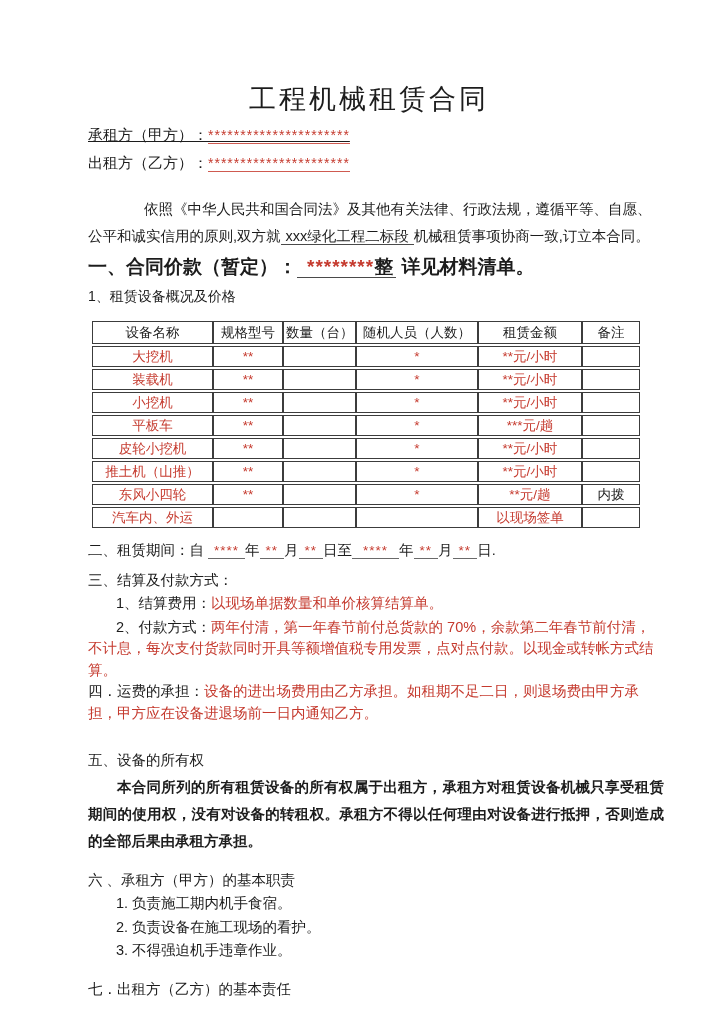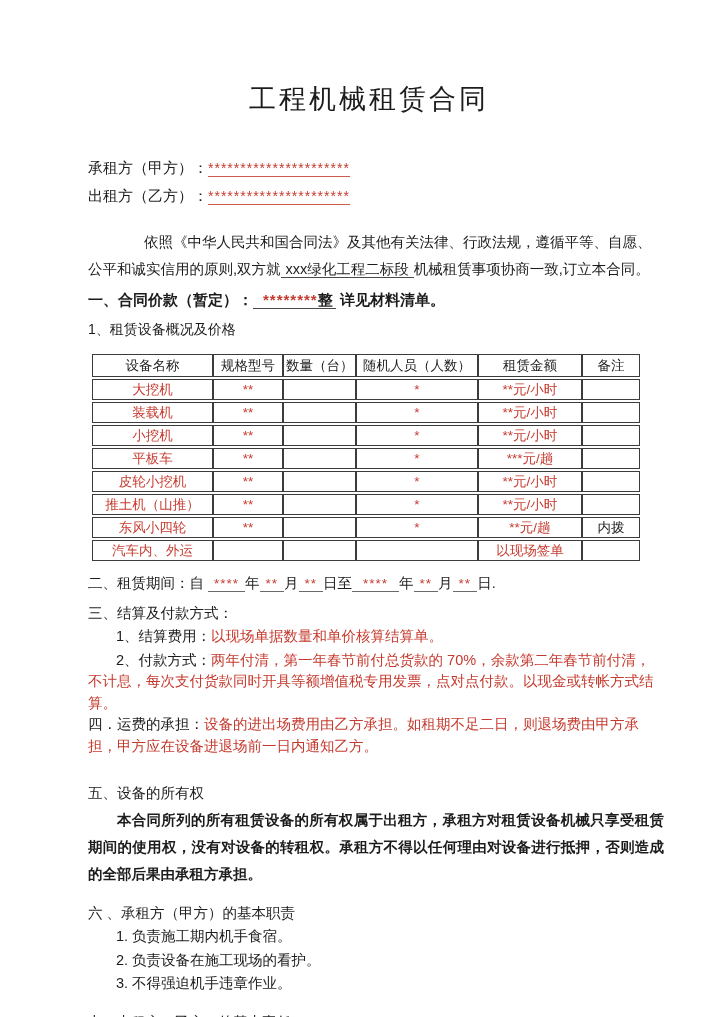--- a/index.html
+++ b/index.html
@@ -16,28 +16,28 @@
     color:var(--ink);
     font-size:14.5px;
     border-radius:20px;
   }
   .doc-title{
     font-family:"Liberation Serif","DejaVu Serif",serif;
     font-size:27px;font-weight:500;text-align:center;
     letter-spacing:3px;margin:0 0 0 -14px;line-height:34px;
   }
   .party-line{margin-top:8px;font-size:15px;line-height:20px;}
-  .party-line.first{margin-top:42px;}
+  .party-line.first{margin-top:9px;text-decoration:underline;}
   .blank-red{
     color:var(--red);border-bottom:1px solid #cf5a50;
     letter-spacing:1px;font-size:14px;
   }
   .preamble{margin:23px 0 0;line-height:27px;text-indent:56px;}
   .u-black{border-bottom:1px solid #4a4a4a;padding:0 5px;}
-  .sec1-heading{margin-top:6px;font-weight:bold;font-size:15px;line-height:22px;}
+  .sec1-heading{margin-top:6px;font-weight:bold;font-size:19px;line-height:22px;}
   .amount-blank{border-bottom:1px solid #4a4a4a;padding:0 3px 0 10px;font-weight:bold;}
   .amount-stars{color:var(--red);letter-spacing:1px;font-weight:bold;}
   .sub-heading{margin-top:8px;font-size:14px;line-height:20px;font-weight:normal;}
   table.equip{
     margin:13px 0 0 4px;border-collapse:separate;border-spacing:0 2px;
     table-layout:fixed;width:548px;font-size:13.5px;
   }
   table.equip th,table.equip td{
     border:1px solid var(--line);text-align:center;
     padding:0 2px;height:19px;line-height:19px;

